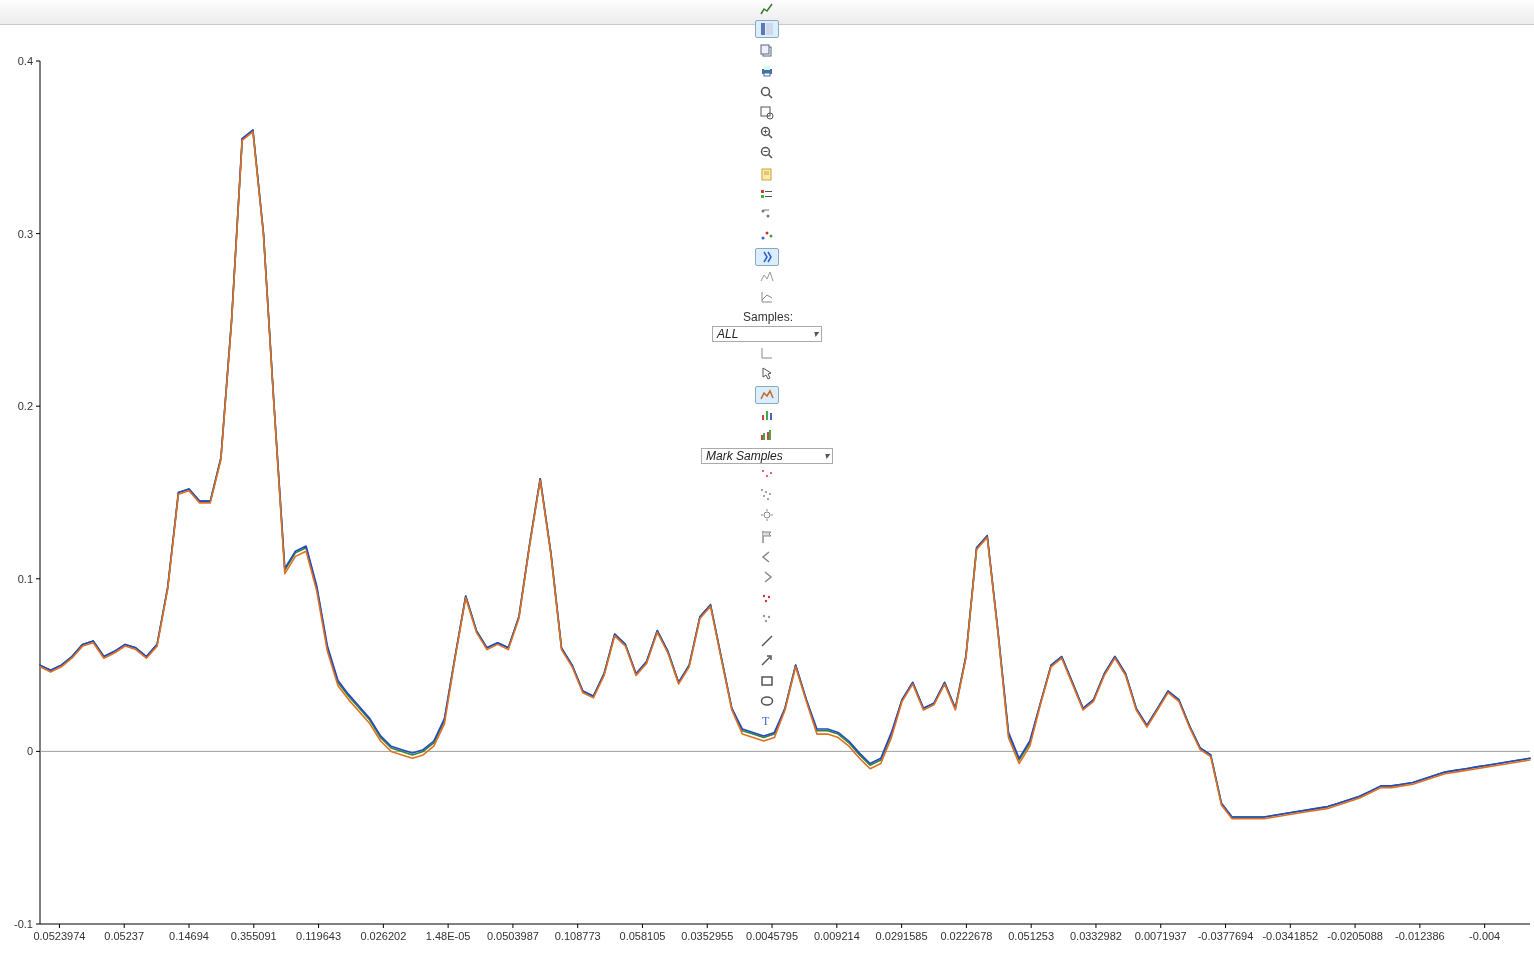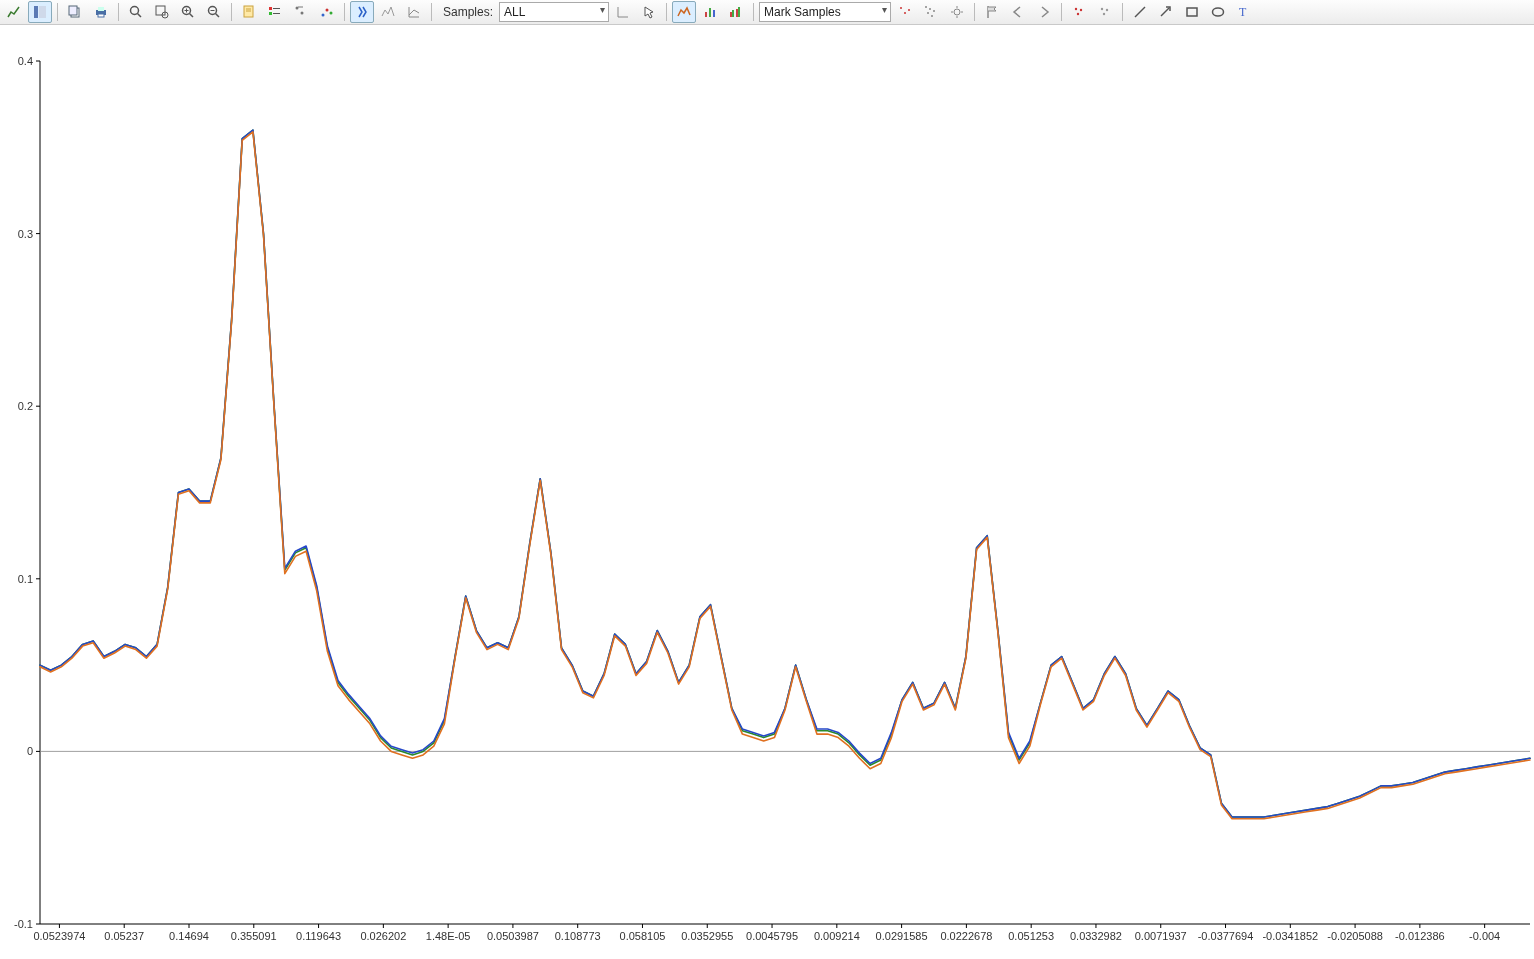--- a/index.html
+++ b/index.html
@@ -2,32 +2,32 @@
 <html><head>
 <meta charset="utf-8">
 <style>
   html,body{margin:0;padding:0;background:#fff;font-family:"Segoe UI",Tahoma,sans-serif;font-size:12px;color:#222;}
 
   
   .toolbar{
     display:flex;align-items:center;height:24px;
     background:linear-gradient(#fdfdfd,#ececec);
     border-bottom:1px solid #c9c9c9;padding:0 2px;gap:2px;
-    user-select:none;white-space:nowrap;
+    user-select:none;white-space:nowrap;flex-direction:column;
   }
   .tb-btn{
     width:22px;height:20px;display:flex;align-items:center;justify-content:center;
     border:1px solid transparent;border-radius:2px;cursor:pointer;
   }
   .tb-btn.active{border-color:#8ab;background:#dbeeff;}
   .tb-sep{width:0;height:18px;border-left:1px solid #bbb;margin:0 3px;}
   .tb-label{padding:0 4px 0 6px;color:#333;}
   .tb-select{
     height:18px;border:1px solid #aaa;background:#fff;font-size:12px;
-    min-width:88px;padding:0 16px 0 4px;display:flex;align-items:center;position:relative;cursor:pointer;
+    min-width:88px;padding:0 16px 0 4px;display:flex;align-items:center;position:relative;cursor:pointer;font-style:italic;
   }
   .tb-select::after{content:"▾";position:absolute;right:3px;top:1px;color:#555;font-size:10px;}
   svg.ico{width:16px;height:16px;display:block}
 
   
   .chart-wrap{position:relative;width:1534px;}
   svg.chart{display:block}
   .tick-label{font-size:11px;fill:#333;}
 </style>
 </head>

